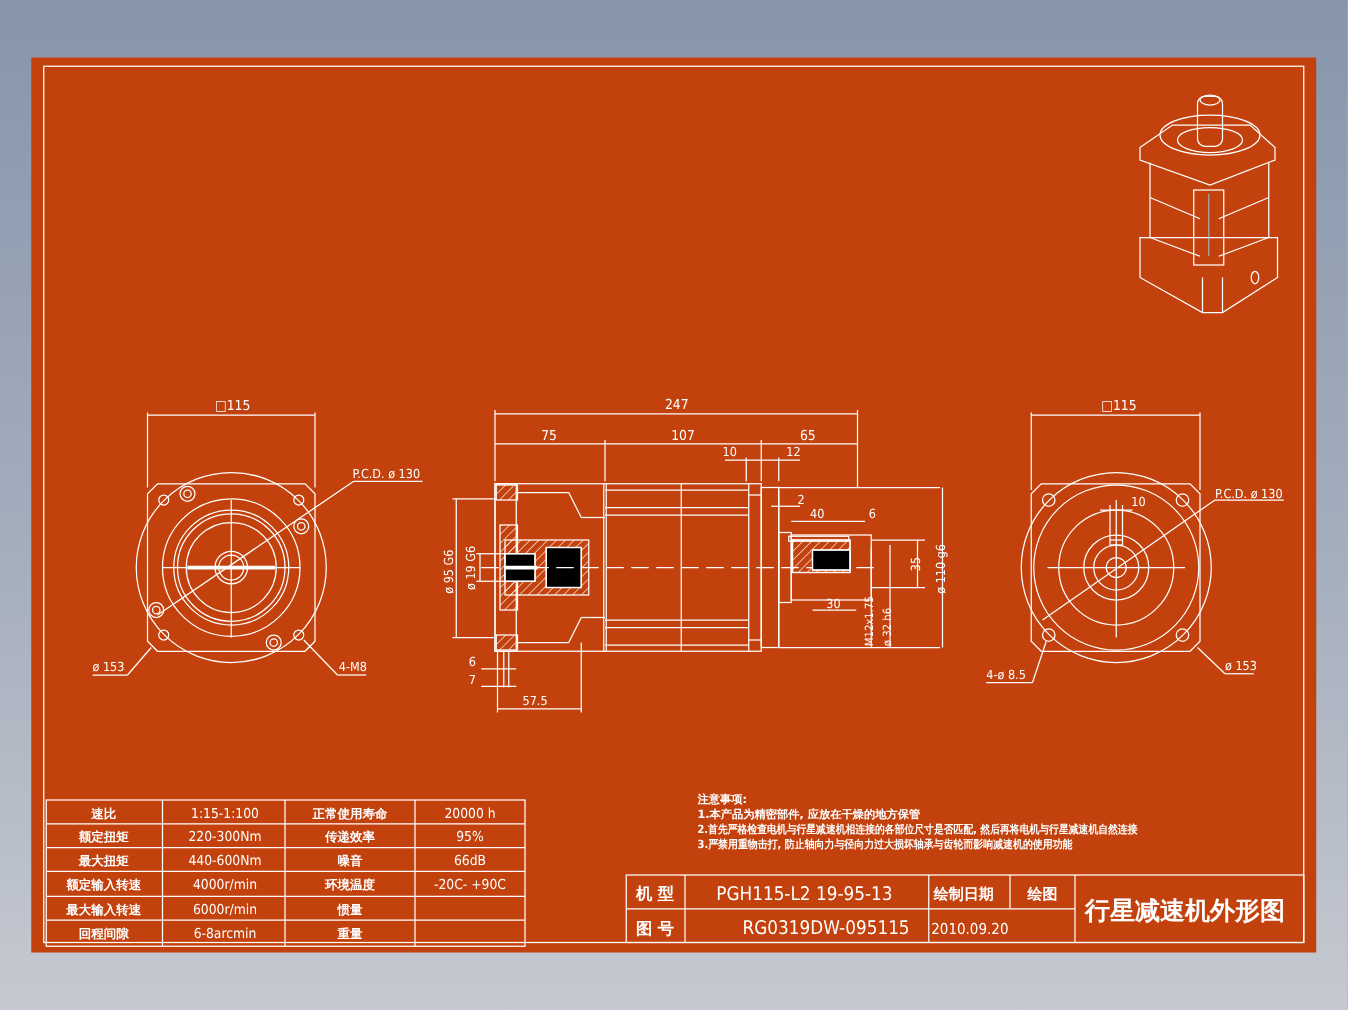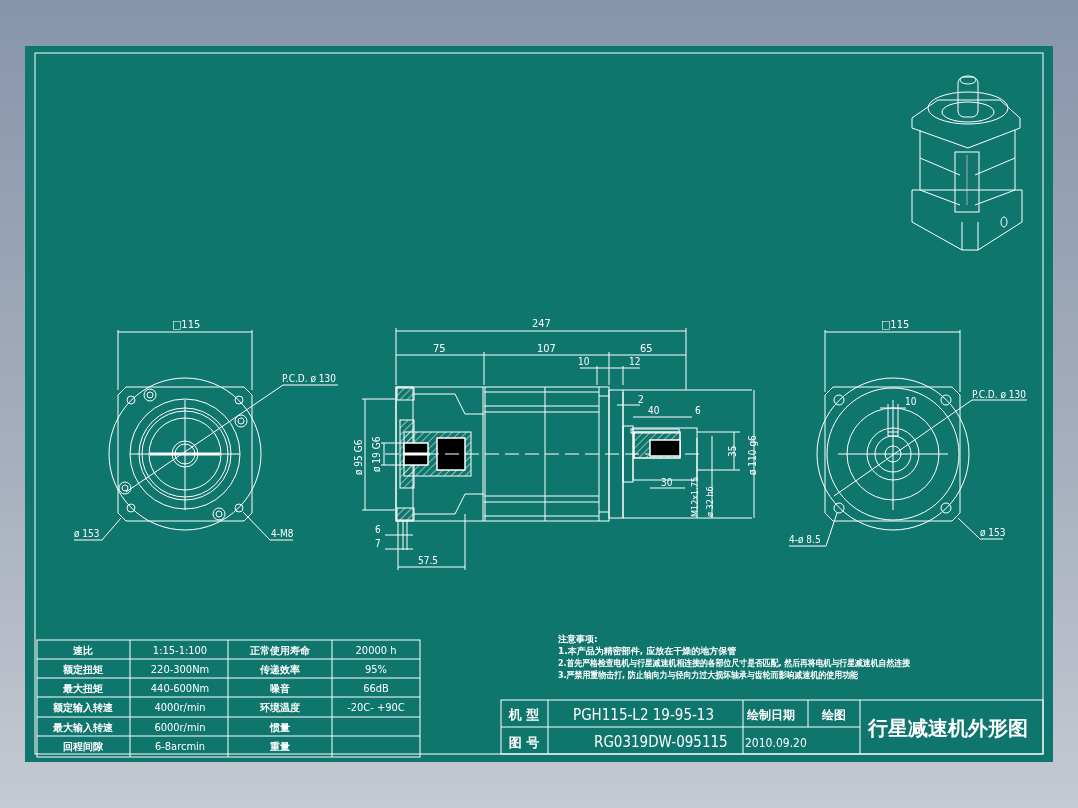--- a/index.html
+++ b/index.html
@@ -1,17 +1,17 @@
 <!DOCTYPE html>
 <html><head>
 <meta charset="utf-8">
 <style>
   html,body{margin:0;padding:0;}
   body{width:1078px;height:808px;overflow:hidden;background:linear-gradient(#8795ab 0%, #a5aebd 55%, #c5c9d1 100%);position:relative;font-family:"DejaVu Sans Mono","Liberation Mono",monospace;}
-  #sheet{position:absolute;left:25px;top:46px;width:1028px;height:716px;background:#0f766e;}
+  #sheet{position:absolute;left:25px;top:46px;width:1028px;height:716px;background:#c2410c;}
   #drawing{position:absolute;left:0;top:0;}
   .t{fill:#fff;font-family:"DejaVu Sans Condensed","DejaVu Sans",sans-serif;}
   .cn{fill:#fff;font-family:"DejaVu Sans",sans-serif;font-weight:bold;}
 </style>
 </head>
 <body>
 
 <div id="sheet">
 <svg id="drawing" width="1028" height="716" viewBox="25 46 1028 716" xmlns="http://www.w3.org/2000/svg" stroke="#fff" fill="none" stroke-width="1">
   <defs>

